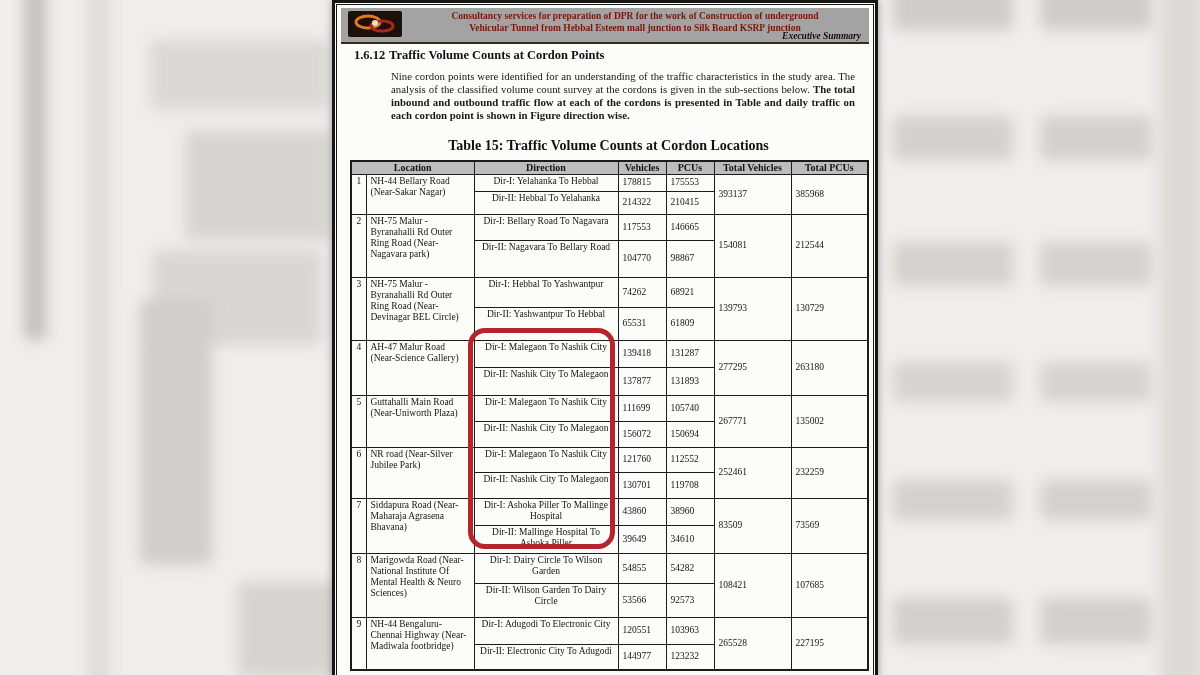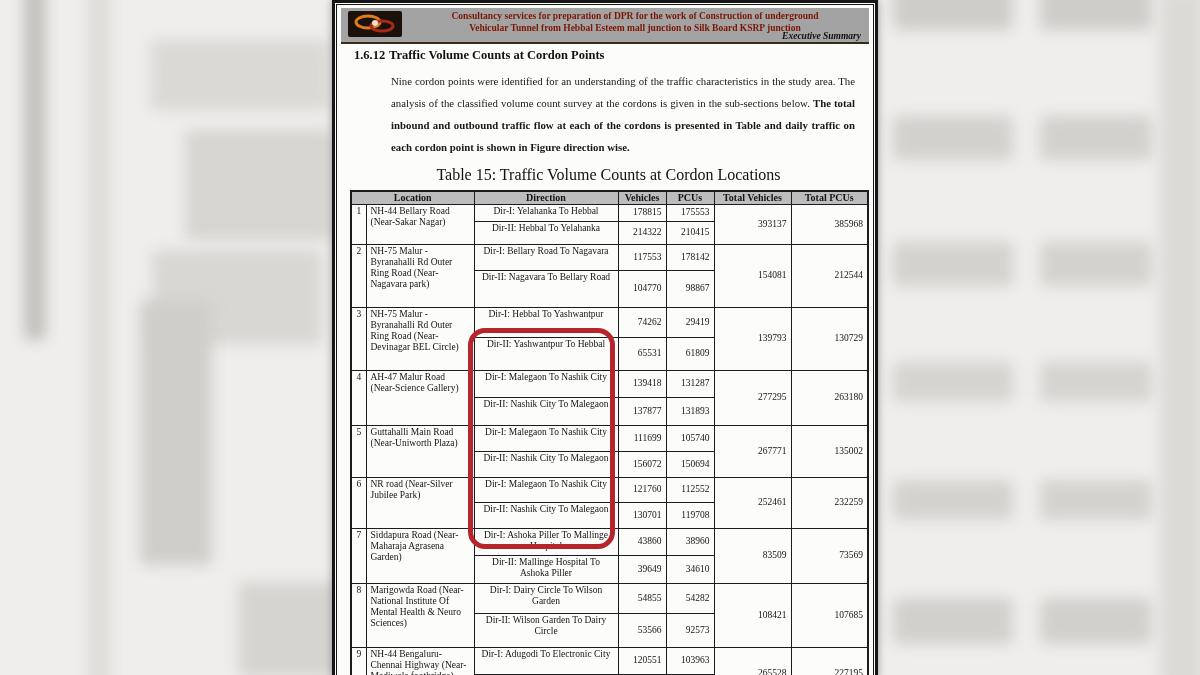--- a/index.html
+++ b/index.html
@@ -47,37 +47,37 @@
     margin-left:68px;margin-right:8px;text-align:center;padding-top:3px;
     font-weight:bold;font-size:9.5px;line-height:11.5px;color:#7d1504;
   }
   .exec{
     position:absolute;right:8px;bottom:1px;font-style:italic;font-weight:bold;
     font-size:9.5px;color:#14100c;
   }
   .heading{margin:4px 10px 0 15px;font-size:12.5px;font-weight:bold;color:#111;}
   .heading .num{display:inline-block;width:39px;text-align:center;}
   .para{
-    margin:7px 20px 0 56px;text-align:justify;font-size:10.8px;line-height:22px;color:#181818;
+    margin:7px 20px 0 56px;text-align:justify;font-size:10.8px;line-height:13px;color:#181818;
   }
   .para .bold-part{font-weight:bold;}
-  .tbl-title{margin:8px 0 0 15px;width:517px;text-align:center;font-weight:normal;font-size:16px;color:#111;}
+  .tbl-title{margin:16px 0 0 15px;width:517px;text-align:center;font-weight:bold;font-size:14px;color:#111;}
 
   table.traffic{
     margin:6px 0 0 15px;width:517px;border-collapse:collapse;table-layout:fixed;
     font-size:9.5px;line-height:11px;color:#141414;
     border:2px solid #1c1c1c;
   }
   table.traffic th,table.traffic td{border:1px solid #1c1c1c;padding:1px 4px;box-sizing:border-box;overflow:hidden;}
   table.traffic thead th{background:#bdbdbd;font-weight:bold;text-align:center;font-size:10px;height:13px;padding:0 2px;}
   td.c-no{text-align:center;vertical-align:top;padding:1px 0;}
   td.c-loc{text-align:left;vertical-align:top;}
   td.c-dir{text-align:center;vertical-align:top;}
-  td.c-num{text-align:right;vertical-align:middle;margin-left:28px;}
-  td.c-tot{text-align:right;vertical-align:middle;}
+  td.c-num{text-align:left;vertical-align:middle;margin-left:28px;}
+  td.c-tot{text-align:left;vertical-align:middle;}
 
   .annotation{
     position:absolute;left:133px;top:325px;width:147px;height:221px;
     border:5px solid #b5252b;border-radius:17px;box-sizing:border-box;
     pointer-events:none;
   }
 </style>
 </head>
 <body>
 
@@ -163,37 +163,37 @@
         <td class="c-num">214322</td>
         <td class="c-num">210415</td>
       </tr>
     </tbody>
     <tbody>
       <tr style="height:26px">
         <td class="c-no" rowspan="2">2</td>
         <td class="c-loc" rowspan="2">NH-75 Malur - Byranahalli Rd Outer Ring Road (Near-Nagavara park)</td>
         <td class="c-dir">Dir-I: Bellary Road To Nagavara</td>
         <td class="c-num">117553</td>
-        <td class="c-num">178142</td>
+        <td class="c-num">146665</td>
         <td class="c-tot" rowspan="2">154081</td>
         <td class="c-tot" rowspan="2">212544</td>
       </tr>
       <tr style="height:37px">
         <td class="c-dir">Dir-II: Nagavara To Bellary Road</td>
         <td class="c-num">104770</td>
         <td class="c-num">98867</td>
       </tr>
     </tbody>
     <tbody>
       <tr style="height:30px">
         <td class="c-no" rowspan="2">3</td>
         <td class="c-loc" rowspan="2">NH-75 Malur - Byranahalli Rd Outer Ring Road (Near-Devinagar BEL Circle)</td>
         <td class="c-dir">Dir-I: Hebbal To Yashwantpur</td>
         <td class="c-num">74262</td>
-        <td class="c-num">29419</td>
+        <td class="c-num">68921</td>
         <td class="c-tot" rowspan="2">139793</td>
         <td class="c-tot" rowspan="2">130729</td>
       </tr>
       <tr style="height:33px">
         <td class="c-dir">Dir-II: Yashwantpur To Hebbal</td>
         <td class="c-num">65531</td>
         <td class="c-num">61809</td>
       </tr>
     </tbody>
     <tbody>
@@ -240,21 +240,21 @@
       </tr>
       <tr style="height:26px">
         <td class="c-dir">Dir-II: Nashik City To Malegaon</td>
         <td class="c-num">130701</td>
         <td class="c-num">119708</td>
       </tr>
     </tbody>
     <tbody>
       <tr style="height:27px">
         <td class="c-no" rowspan="2">7</td>
-        <td class="c-loc" rowspan="2">Siddapura Road (Near-Maharaja Agrasena Garden)</td>
+        <td class="c-loc" rowspan="2">Siddapura Road (Near-Maharaja Agrasena Bhavana)</td>
         <td class="c-dir">Dir-I: Ashoka Piller To Mallinge Hospital</td>
         <td class="c-num">43860</td>
         <td class="c-num">38960</td>
         <td class="c-tot" rowspan="2">83509</td>
         <td class="c-tot" rowspan="2">73569</td>
       </tr>
       <tr style="height:28px">
         <td class="c-dir">Dir-II: Mallinge Hospital To Ashoka Piller</td>
         <td class="c-num">39649</td>
         <td class="c-num">34610</td>

